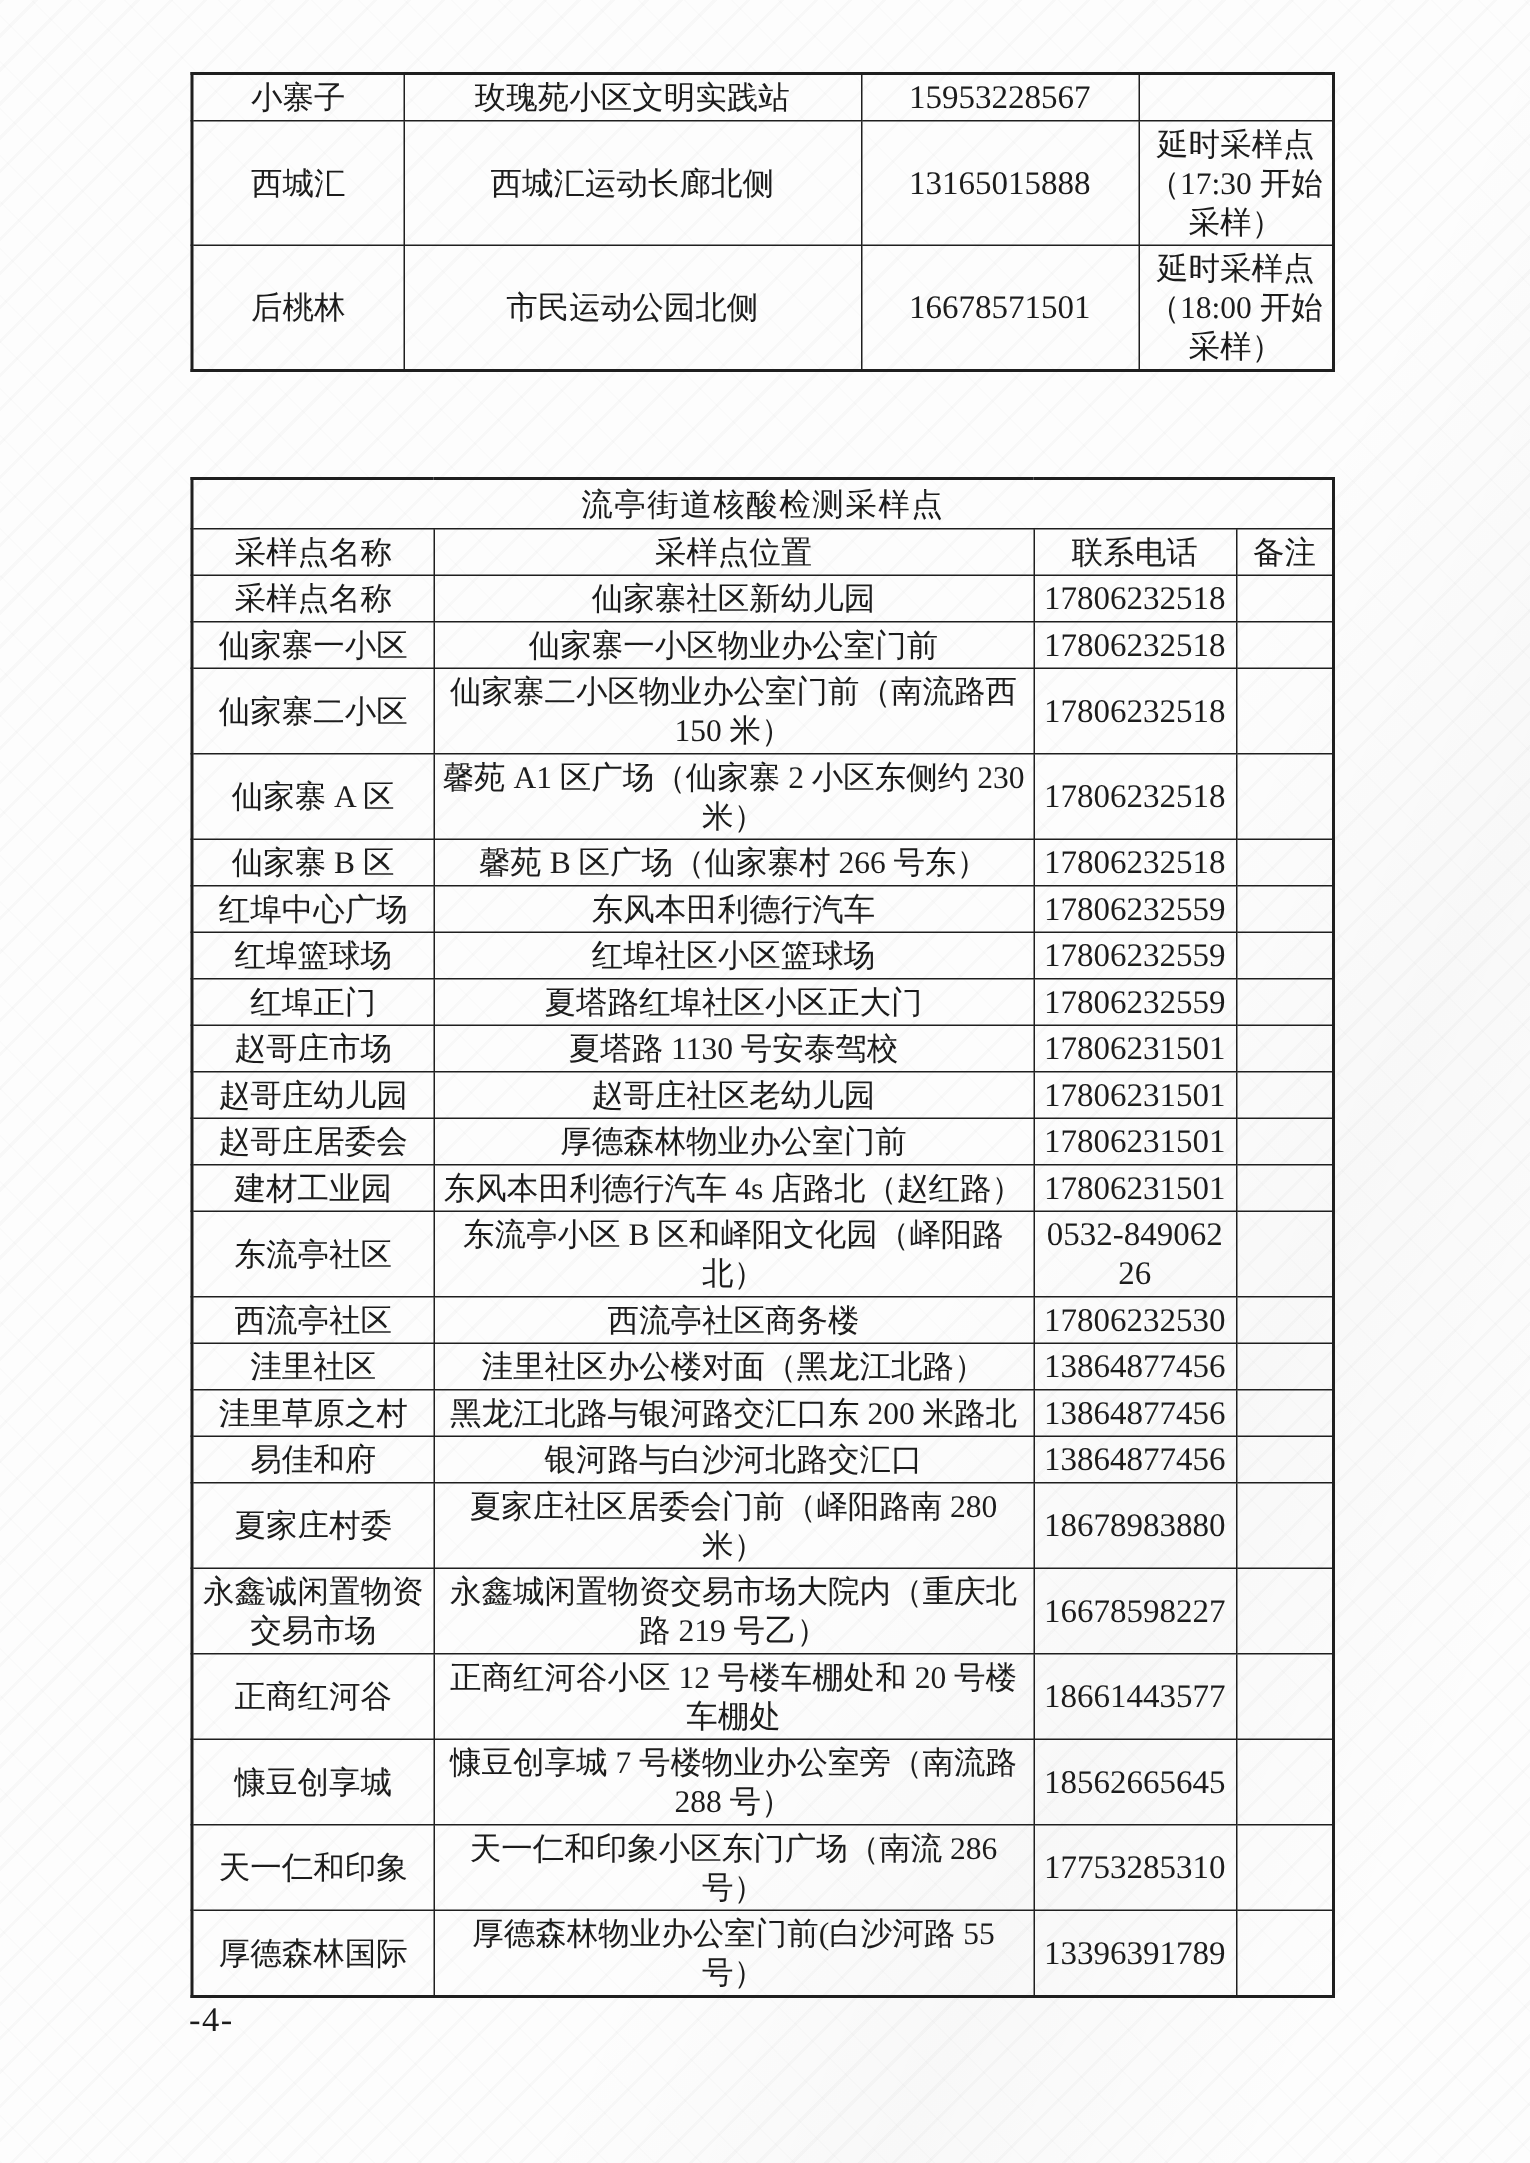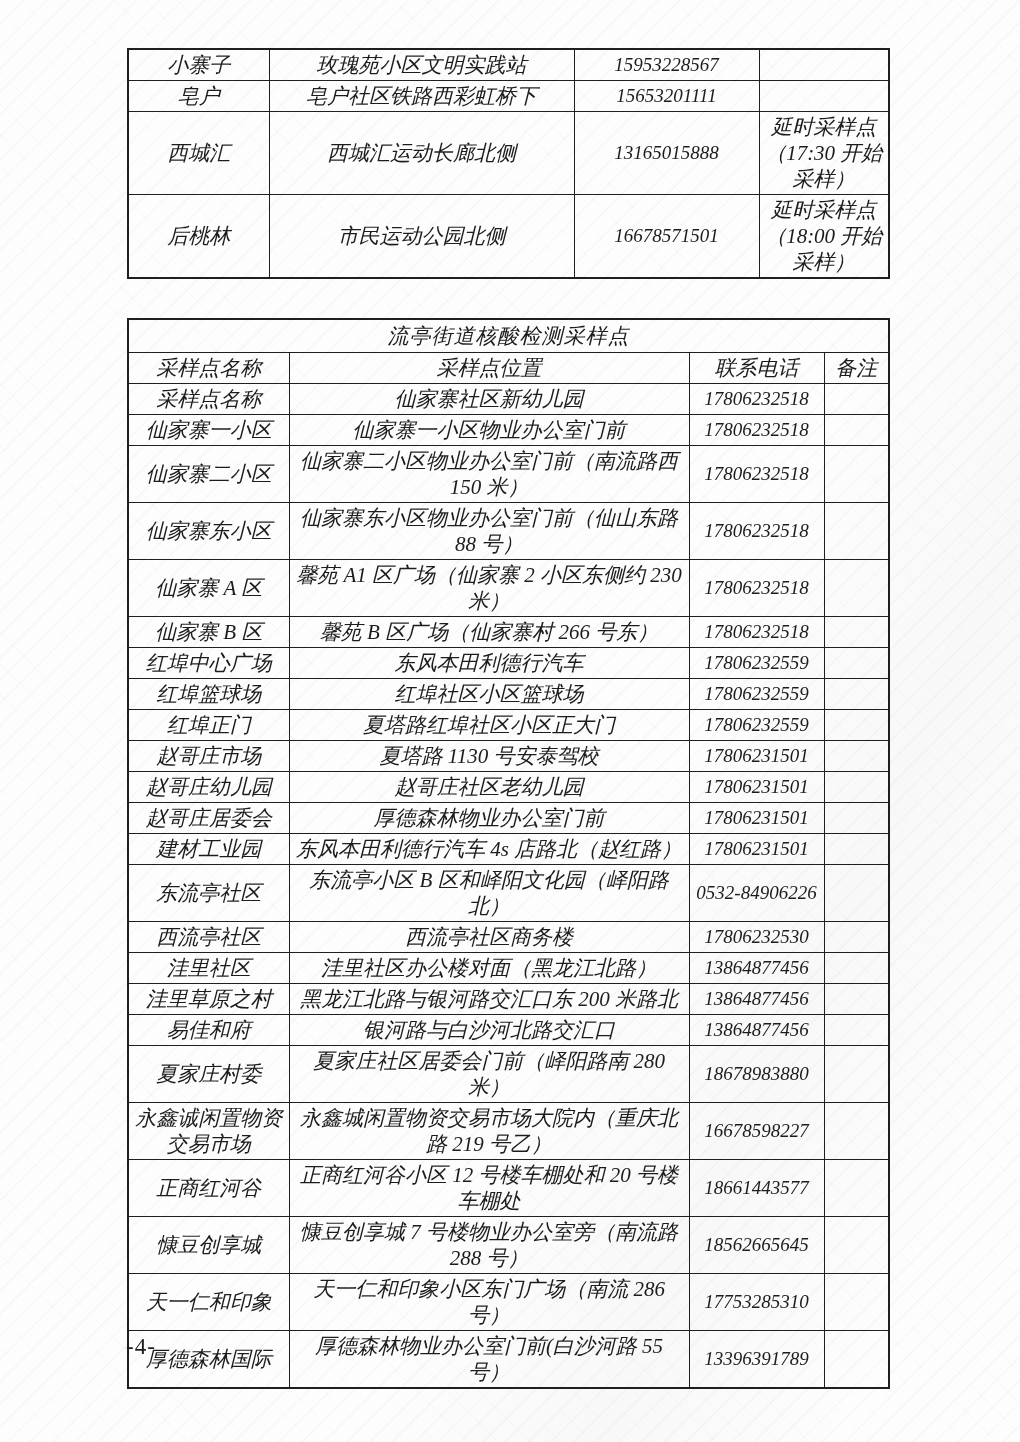--- a/index.html
+++ b/index.html
@@ -19,38 +19,37 @@
       repeating-linear-gradient(45deg, rgba(0,0,0,0.012) 0 1px, transparent 1px 22px),
       linear-gradient(115deg, transparent 60%, rgba(0,0,0,0.02) 75%, transparent 90%);
   }
   table{
     border-collapse:collapse;
     table-layout:fixed;
     width:761px;
     position:absolute;
     left:127px;
     background:transparent;
-    font-style:italic;
   }
   #table-continuation{top:48px;}
   #table-liuting{top:318px;}
   td,th{
     border:1.5px solid #1f1f1f;
     font-size:21px;
     line-height:26px;
     font-weight:normal;
     text-align:center;
     vertical-align:middle;
     padding:2px 5px;
     word-break:normal;
     overflow-wrap:break-word;
   }
   table{border:2px solid #1f1f1f;}
   td.phone{
-    font-size:19px;
+    font-size:22px;
     word-break:break-all;
     padding:2px 3px;
     letter-spacing:0px;
   }
   .title-cell{
     height:28px;
     letter-spacing:1px;
   }
   .footer{
     position:absolute;
@@ -70,26 +69,20 @@
     <col style="width:141px">
       <col style="width:305px">
       <col style="width:185px">
       <col style="width:130px">
   </colgroup>
   <tbody>
       <tr>
         <td>小寨子</td>
         <td>玫瑰苑小区文明实践站</td>
         <td class="phone">15953228567</td>
-        <td></td>
-      </tr>
-      <tr>
-        <td>皂户</td>
-        <td>皂户社区铁路西彩虹桥下</td>
-        <td class="phone">15653201111</td>
         <td></td>
       </tr>
       <tr>
         <td>西城汇</td>
         <td>西城汇运动长廊北侧</td>
         <td class="phone">13165015888</td>
         <td>延时采样点（17:30 开始采样）</td>
       </tr>
       <tr>
         <td>后桃林</td>
@@ -129,26 +122,20 @@
         <td class="phone">17806232518</td>
         <td></td>
       </tr>
       <tr>
         <td>仙家寨二小区</td>
         <td>仙家寨二小区物业办公室门前（南流路西 150 米）</td>
         <td class="phone">17806232518</td>
         <td></td>
       </tr>
       <tr>
-        <td>仙家寨东小区</td>
-        <td>仙家寨东小区物业办公室门前（仙山东路 88 号）</td>
-        <td class="phone">17806232518</td>
-        <td></td>
-      </tr>
-      <tr>
         <td>仙家寨 A 区</td>
         <td>馨苑 A1 区广场（仙家寨 2 小区东侧约 230 米）</td>
         <td class="phone">17806232518</td>
         <td></td>
       </tr>
       <tr>
         <td>仙家寨 B 区</td>
         <td>馨苑 B 区广场（仙家寨村 266 号东）</td>
         <td class="phone">17806232518</td>
         <td></td>

